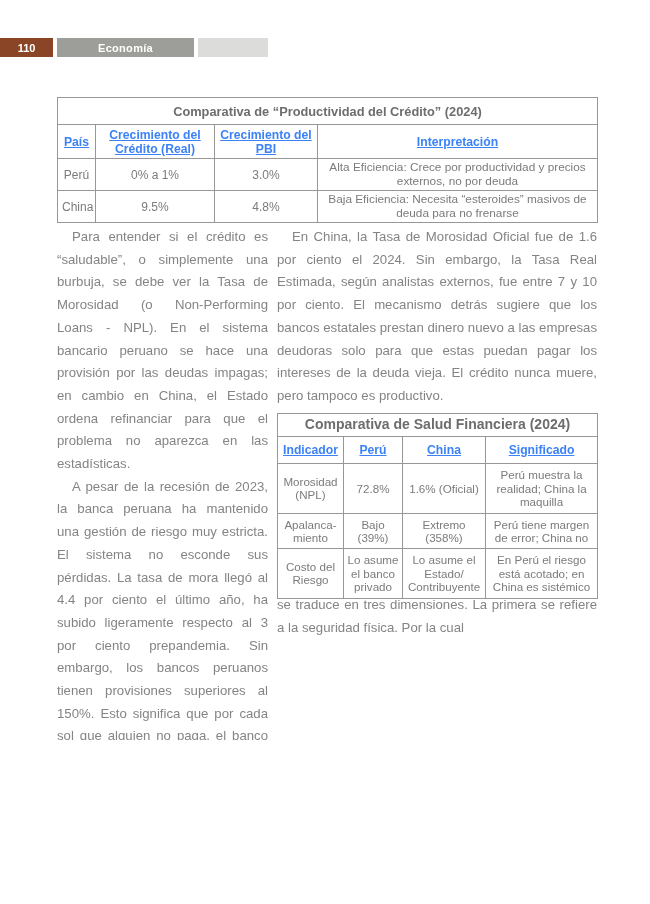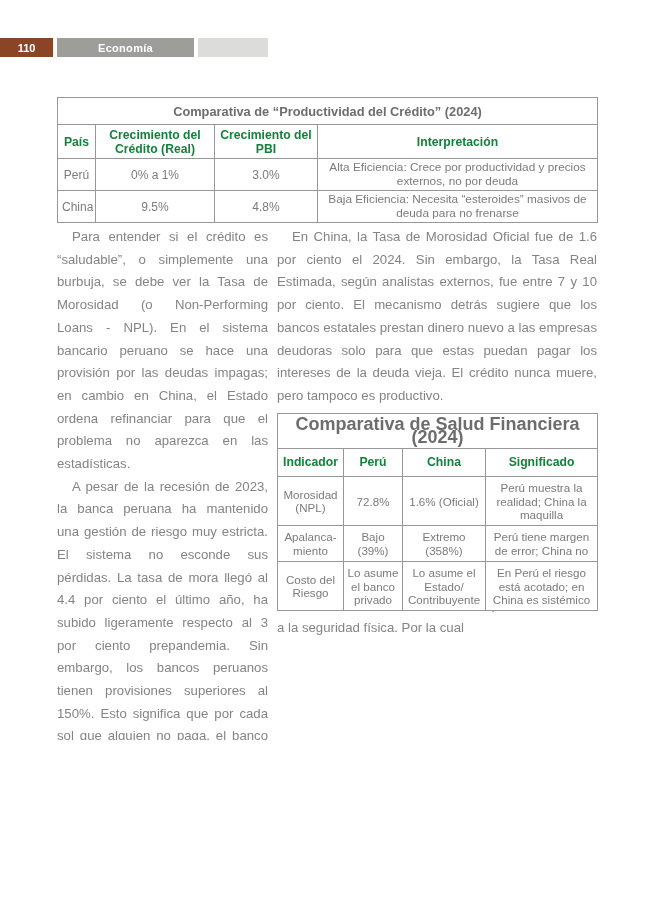--- a/index.html
+++ b/index.html
@@ -15,29 +15,29 @@
   .hdr-spacer{left:198px;width:70px;background:#dcdcda;}
   .hdr-mag{left:272px;width:323px;background:#f0f0ee;color:#a7a7a3;font-weight:bold;
            justify-content:flex-end;padding-right:16px;box-sizing:border-box;
            font-size:12.3px;letter-spacing:.6px;}
   
   table{border-collapse:collapse;table-layout:fixed;}
   .doc-table{position:absolute;background:#fff;}
   .doc-table td,.doc-table th{border:1px solid #979797;text-align:center;vertical-align:middle;
       padding:2px 4px;box-sizing:border-box;}
   .doc-table .t-title{font-weight:bold;color:#6d6d6d;}
-  .doc-table th{font-weight:bold;color:#15803d;}
+  .doc-table th{font-weight:bold;color:#3b82f6;text-decoration:underline;}
   .doc-table td{color:#7b7b7b;}
   #table1{left:57px;top:97px;width:540px;}
   #table1 .t-title{font-size:12.8px;height:27px;}
   #table1 th{font-size:12.2px;height:34px;line-height:14px;}
   #table1 td{font-size:12px;height:29px;}
   #table1 td.interp{font-size:11.8px;line-height:13.5px;}
   #table2{width:320px;margin:5px 0 10px 0;}
-  #table2 .t-title{font-size:18px;height:23px;}
+  #table2 .t-title{font-size:14px;height:23px;}
   #table2 th{font-size:12.2px;height:26px;}
   #table2 td{font-size:11.6px;line-height:13.4px;padding:4px 3px;}
   
   .col{position:absolute;top:226px;color:#848484;font-size:13.2px;line-height:22.7px;
        text-align:justify;}
   #col-left{left:57px;width:211px;}
   #col-right{left:277px;width:320px;}
   .col p{margin:0;text-indent:15px;}
   .col p.no-indent{text-indent:0;}
   

